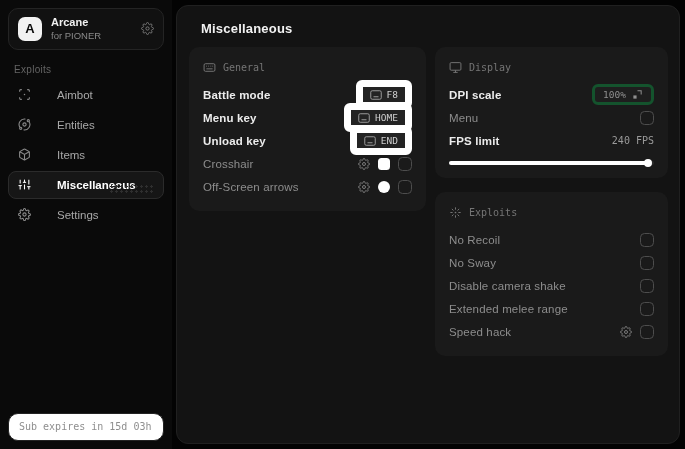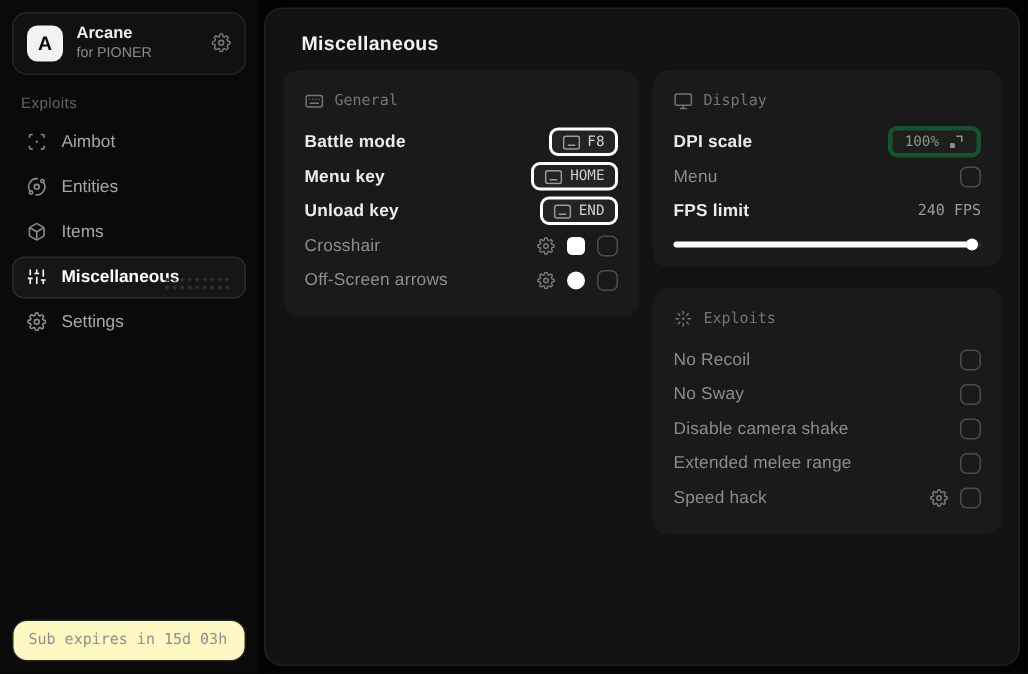--- a/index.html
+++ b/index.html
@@ -16,31 +16,31 @@
           display:flex; align-items:center; justify-content:center;
           color:#0a0a0a; font-weight:800; font-size:13px; flex:0 0 auto; }
   .brand-text { flex:1; line-height:1.25; }
   .brand-name { font-size:11px; font-weight:700; color:#f0f0f0; }
   .brand-sub  { font-size:9.5px; color:#8a8a8a; }
   .brand-gear { color:#7a7a7a; display:flex; }
 
   .category { margin:14px 6px 6px 6px; font-size:10px; color:#646464; letter-spacing:.3px; }
 
   .nav { display:flex; flex-direction:column; gap:2px; }
-  .nav-item { display:flex; align-items:center; gap:10px; height:28px; padding:0 9px;
+  .nav-item { display:flex; align-items:center; gap:26px; height:28px; padding:0 9px;
               border-radius:8px; color:#a8a8a8; font-size:11.5px; border:1px solid transparent;
               position:relative; cursor:pointer; }
   .nav-item .ni { display:flex; color:#8a8a8a; }
   .nav-item.active { background:#161616; border-color:#2b2b2b; color:#fff; font-weight:700; }
   .nav-item.active .ni { color:#fff; }
   .nav-dots { position:absolute; right:8px; bottom:4px; width:46px; height:10px;
               background-image:radial-gradient(#2f2f2f 1px, transparent 1.1px);
               background-size:5px 5px; }
 
-  .sub-card { margin-top:auto; border:1px solid #232323; background:#fef9c3;
+  .sub-card { margin-top:auto; border:1px solid #232323; background:#ffffff;
               border-radius:10px; padding:7px 10px 8px; }
   .sub-line1 { font-family:"DejaVu Sans Mono", monospace; font-size:10px; color:#8e8e8e; }
   .sub-line2 { font-family:"DejaVu Sans Mono", monospace; font-size:8.5px; color:#565656; margin-top:3px; }
 
   
   .panel { flex:1; margin:5px 5px 5px 4px; background:#131313;
            border:1px solid #202020; border-radius:12px; overflow:hidden; }
   .page-title { margin:15px 0 11px 24px; font-size:13px; font-weight:700; color:#f2f2f2;
                 letter-spacing:.2px; }
   .columns { display:flex; gap:9px; padding:0 11px 0 12px; align-items:flex-start; }
@@ -51,21 +51,21 @@
   .card-header { display:flex; align-items:center; gap:7px; height:18px; margin-bottom:7px;
                  color:#757575; font-family:"DejaVu Sans Mono", monospace; font-size:10px; }
   .card-header .hi { display:flex; color:#757575; }
 
   .row { display:flex; align-items:center; justify-content:space-between; height:23px; }
   .row-label { font-size:11.5px; font-weight:600; color:#ececec; letter-spacing:.15px; }
   .row-label.dim { color:#8d8d8d; font-weight:500; }
   .controls { display:flex; align-items:center; gap:8px; }
 
   .kbd { display:inline-flex; align-items:center; gap:5px; background:#232323;
-         border:2px solid #ffffff; border-radius:6px; padding:2px 7px;
+         border:7px solid #ffffff; border-radius:6px; padding:2px 7px;
          font-family:"DejaVu Sans Mono", monospace; font-size:9.5px; color:#cfcfcf;
          cursor:pointer; }
   .kbd .ki { display:flex; color:#9a9a9a; }
 
   .gear-dim { display:flex; color:#7a7a7a; cursor:pointer; }
   .swatch-sq { width:12px; height:12px; border-radius:3.5px; cursor:pointer; }
   .swatch-ci { width:12px; height:12px; border-radius:50%; cursor:pointer; }
   .checkbox { width:14px; height:14px; border:1.5px solid #4d4d4d; border-radius:4.5px;
               background:transparent; cursor:pointer; flex:0 0 auto; }
 

